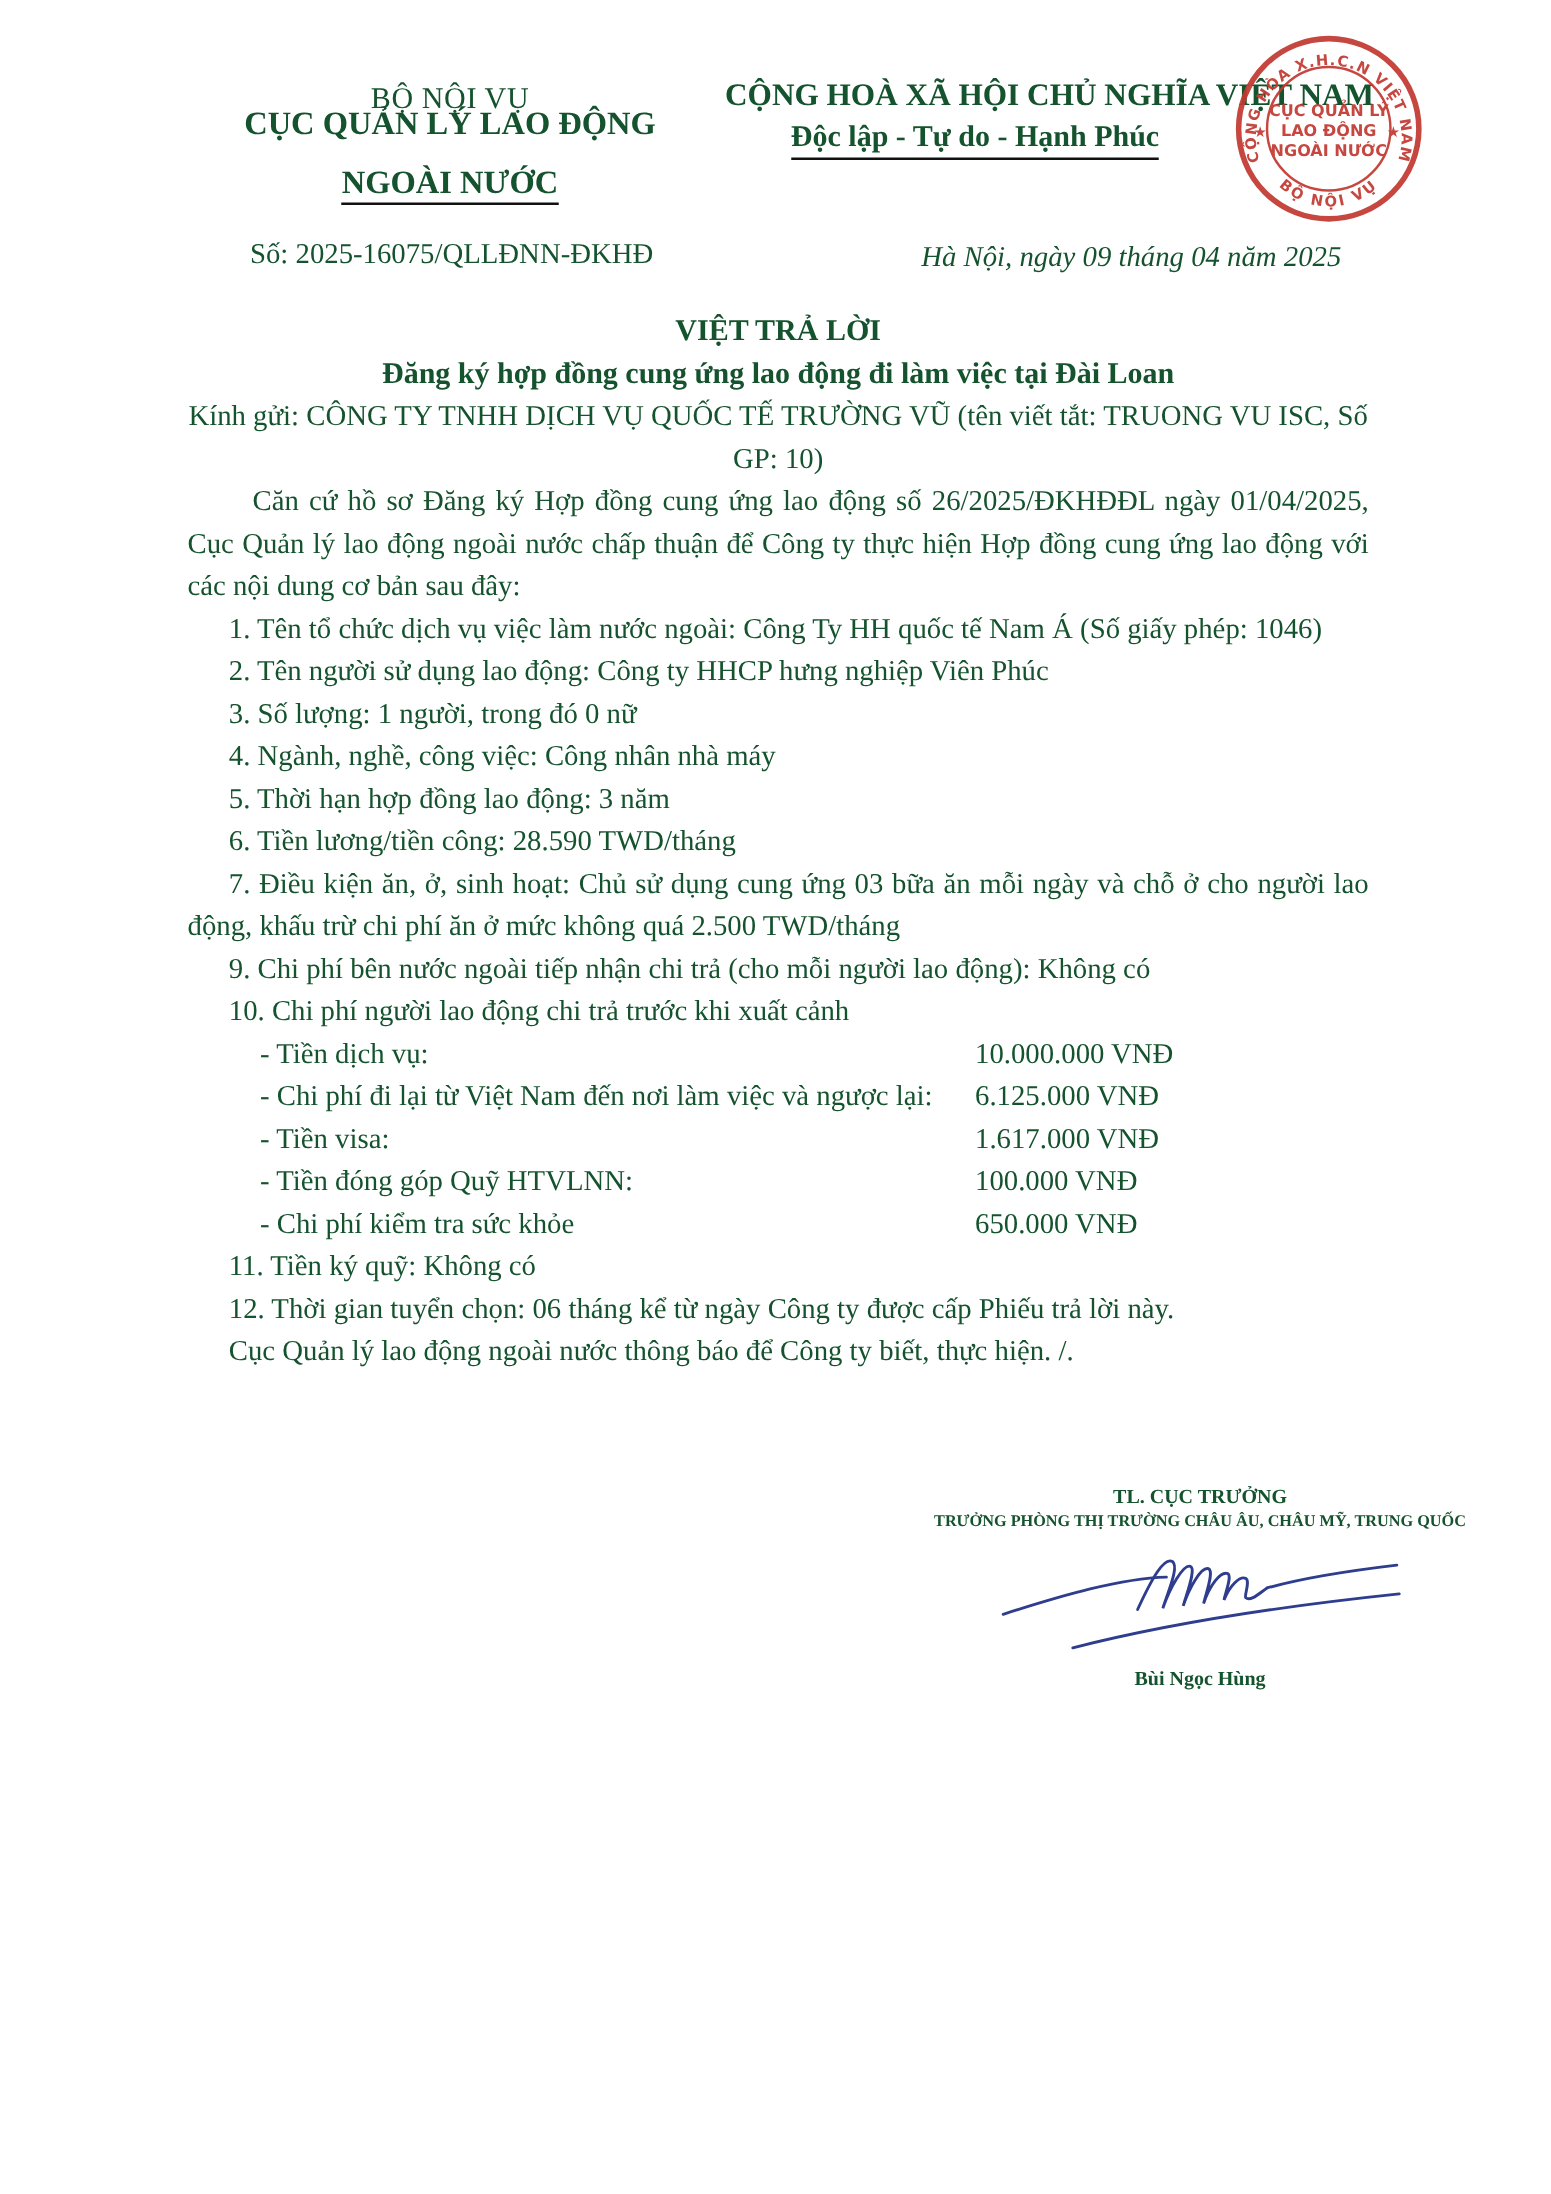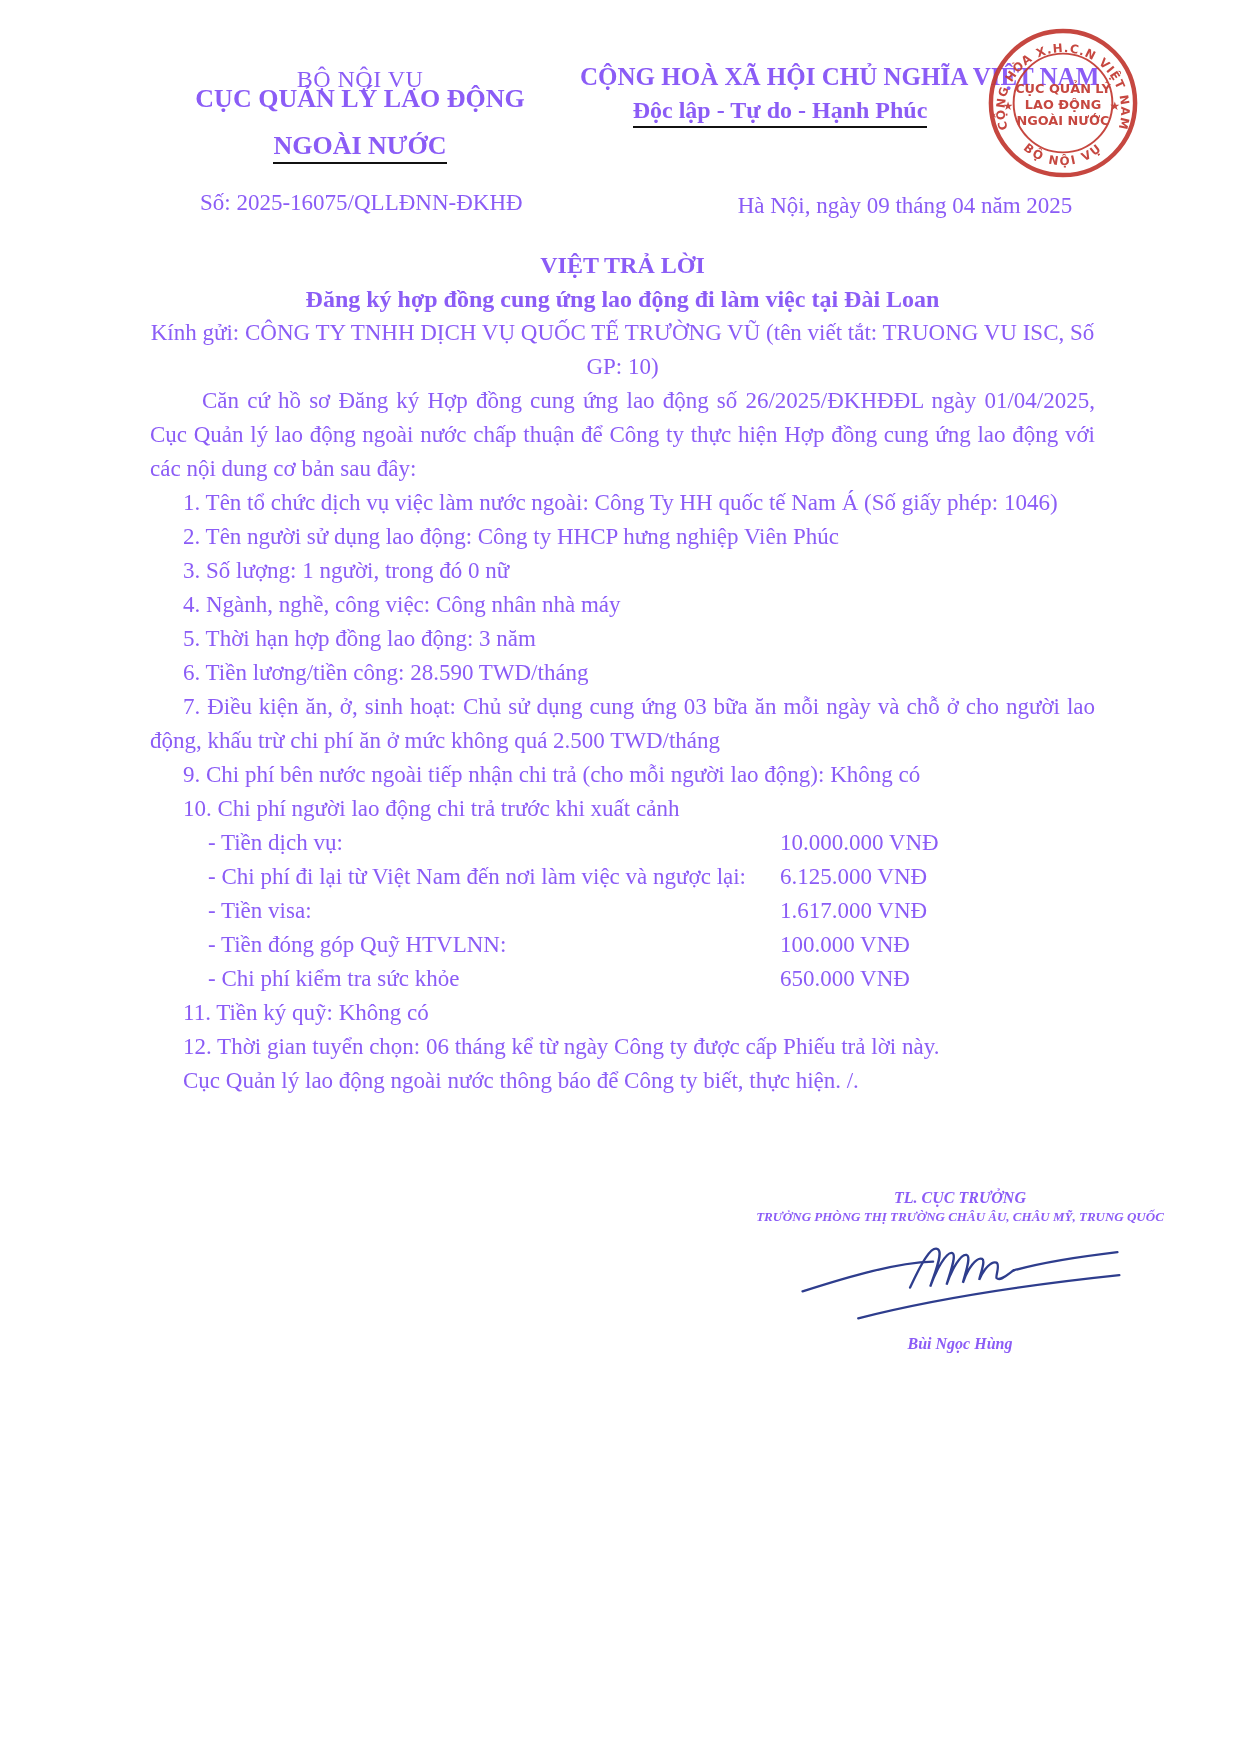--- a/index.html
+++ b/index.html
@@ -1,53 +1,53 @@
 <!DOCTYPE html>
 <html lang="vi"><head>
 <meta charset="utf-8">
 <style>
   html,body{margin:0;padding:0;background:#e8e8e8;}
   .page{
     position:relative;
     width:1241px;height:1755px;
     margin:0 auto;
     background:#ffffff;
-    color:#8b5cf6;
+    color:#14532d;
     font-family:"Liberation Serif","DejaVu Serif",serif;
     font-size:23px;
     overflow:hidden;
   }
   
   .header{position:absolute;top:0;left:0;width:100%;height:248px;}
   .hl{position:absolute;white-space:nowrap;}
   .left-col{left:150px;width:420px;text-align:center;}
   .ministry{top:66px;font-size:24px;letter-spacing:.5px;}
   .agency1{top:84px;font-size:26px;font-weight:bold;}
   .agency2{top:131px;font-size:26px;font-weight:bold;}
   .agency2 .u{display:inline-block;border-bottom:2.5px solid #111;padding-bottom:1px;}
   .docnum{left:200px;top:190px;font-size:23px;}
   .motto1{left:580px;width:510px;text-align:center;top:63px;font-size:25px;font-weight:bold;}
   .motto2{left:580px;width:400px;text-align:center;top:97px;font-size:24px;font-weight:bold;}
   .motto2 .u{display:inline-block;border-bottom:2.5px solid #111;padding-bottom:2px;}
-  .dateline{left:700px;width:410px;text-align:center;top:193px;font-size:23px;}
+  .dateline{left:700px;width:410px;text-align:center;top:193px;font-style:italic;font-size:23px;}
   
   .stamp{position:absolute;left:984px;top:24px;width:158px;height:158px;opacity:.93;}
   
   .content{position:absolute;top:248px;left:150px;width:945px;line-height:34px;}
   .t-center{text-align:center;}
   .doc-title{font-weight:bold;font-size:24px;}
   .doc-subtitle{font-weight:bold;font-size:24px;}
   .greeting{font-size:23px;}
   .para{text-align:justify;text-indent:52px;}
   .item{text-align:justify;text-indent:33px;}
   .fee-row{position:relative;padding-left:58px;}
   .fee-value{position:absolute;left:630px;top:0;}
   .closing{text-indent:33px;}
   
-  .sig{position:absolute;left:730px;top:1188px;width:460px;text-align:center;font-style:italic;}
+  .sig{position:absolute;left:730px;top:1188px;width:460px;text-align:center;}
   .sig-role1{font-weight:bold;font-size:16px;line-height:20px;}
   .sig-role2{font-weight:bold;font-size:13px;line-height:18px;white-space:nowrap;}
   .sig-scribble{margin-top:4px;}
   .sig-name{font-weight:bold;font-size:16px;line-height:20px;margin-top:2px;}
   .stamp-sans{font-family:"DejaVu Sans","Liberation Sans",sans-serif;}
 </style>
 </head>
 <body>
 
 <div class="page">

